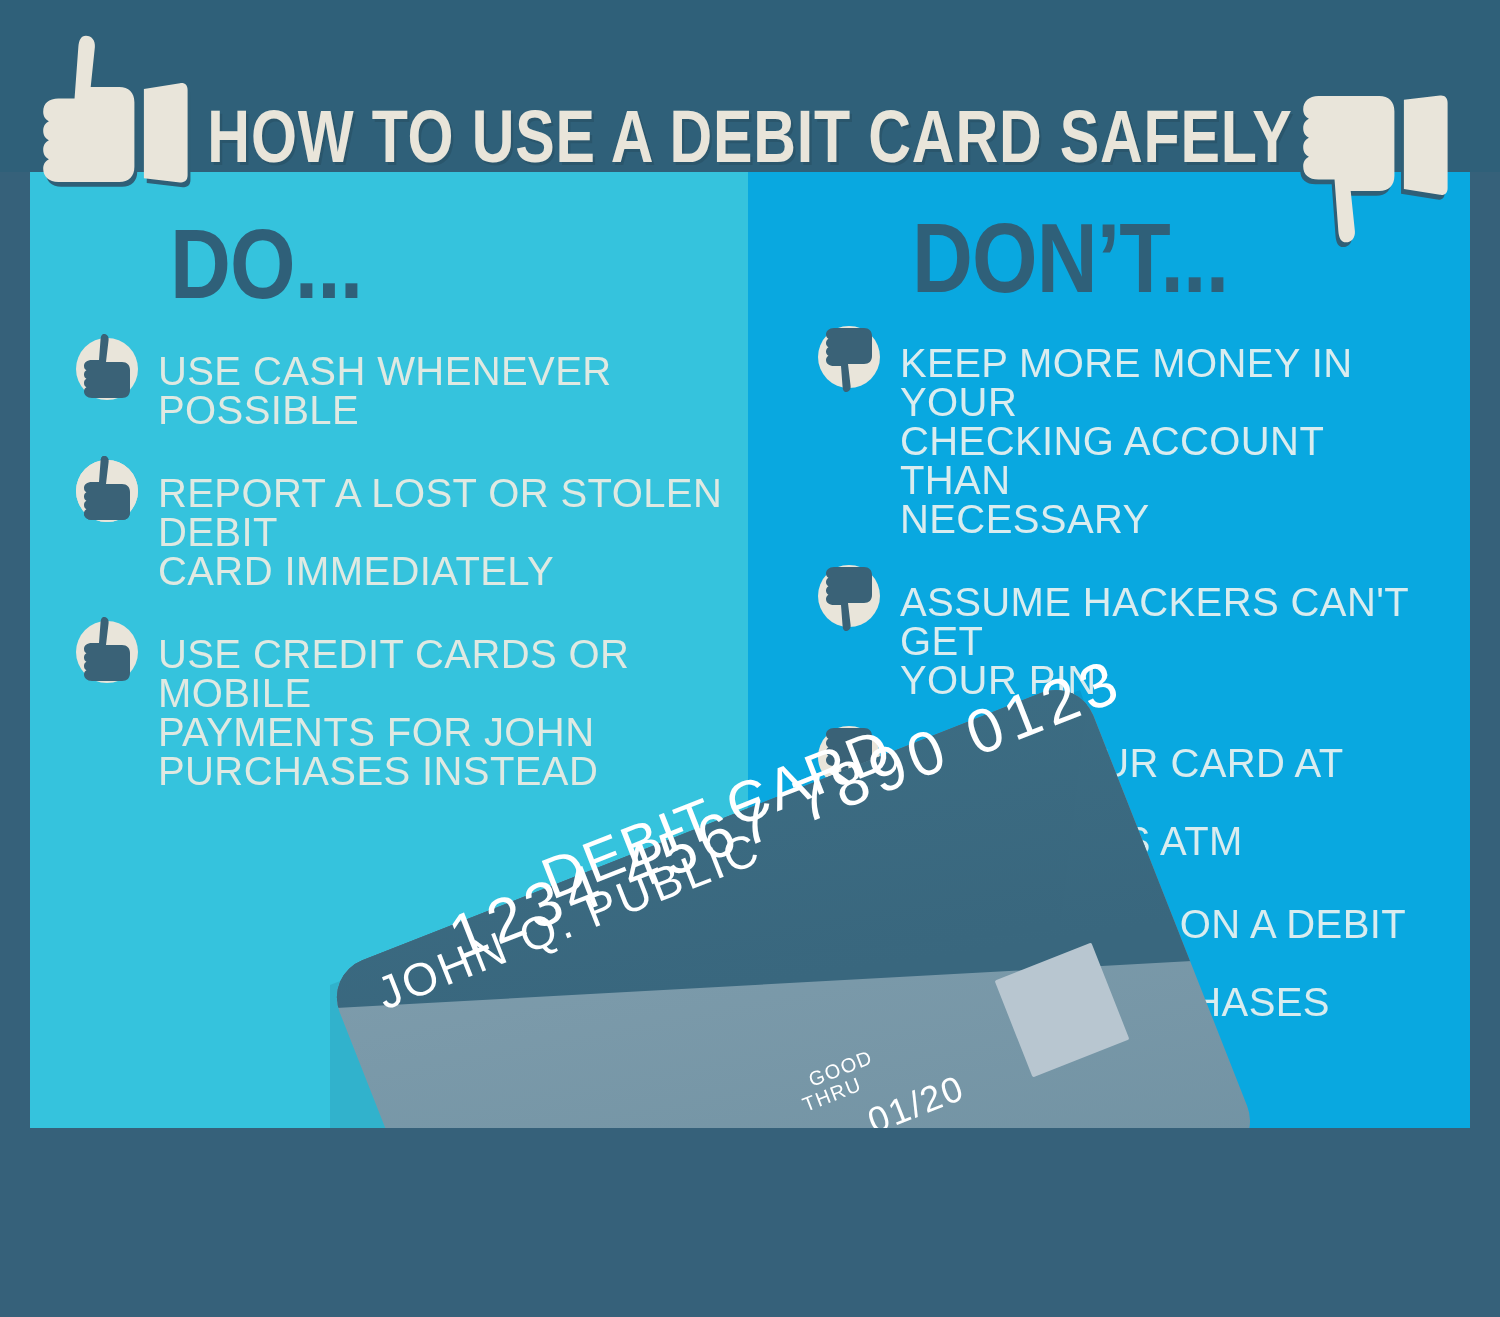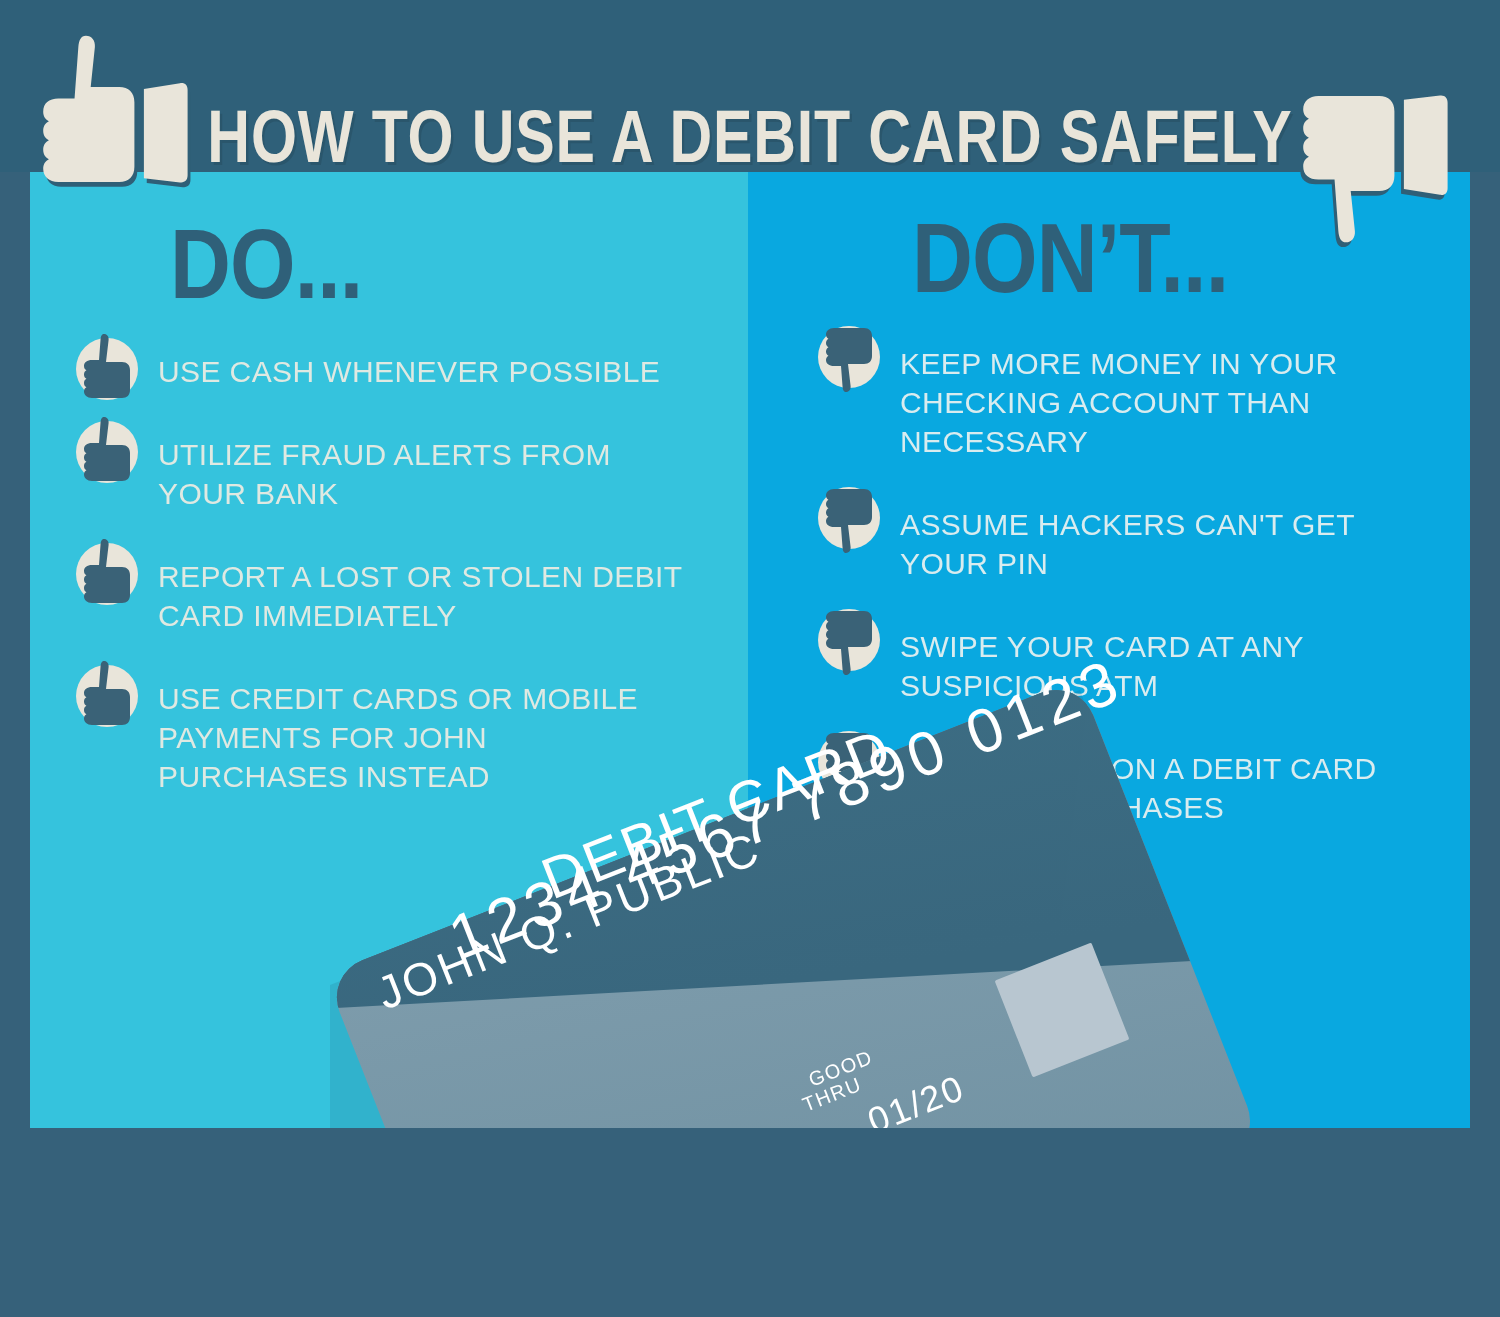--- a/index.html
+++ b/index.html
@@ -81,21 +81,21 @@
 
   .bullet{position:relative;display:block;}
   .bullet-icon{
     position:absolute;left:0;top:0;width:74px;height:74px;
   }
   .bullet-icon svg{display:block;}
   .bullet-text{
     display:block;
     margin-left:88px;
     color:#dfe9e2;
-    font-size:30px;
+    font-size:40px;
     line-height:39px;
     letter-spacing:0.4px;
     padding-top:22px;
     white-space:pre-line;
   }
   .list-dont .bullet-text{color:#d9ecef;}
 
   
   .bullet + .bullet{margin-top:22px;}
 
@@ -169,22 +169,20 @@
 
     <div class="bullet">
       <span class="bullet-icon">
         <svg width="74" height="74" viewBox="0 0 74 74">
           <circle cx="37" cy="39" r="31" fill="#e9e5da"></circle>
           <g fill="#3a6277">
             <path d="M34 4 C37 4 39 6.5 38.6 10 L36 32 L52 32 C57 32 60 35 60 40 L60 60 C60 65 57 68 52 68 L22 68 C17 68 14 65 14 61.5 C14 59.5 15 58 16.4 57.3 C15 56.6 14 55 14 53 C14 51 15 49.5 16.4 48.8 C15 48.1 14 46.5 14 44.5 C14 42.5 15 41 16.4 40.3 C15 39.6 14 38 14 36 C14 32.5 17 30 22 30 L29 30 L30.5 10 C30.8 6.5 31.5 4 34 4 Z"></path>
           </g>
         </svg>
       </span>
-      <span class="bullet-text">UTILIZE FRAUD ALERTS FROM
-YOUR BANK</span>
     </div>
 
     <div class="bullet">
       <span class="bullet-icon">
         <svg width="74" height="74" viewBox="0 0 74 74">
           <circle cx="37" cy="39" r="31" fill="#e9e5da"></circle>
           <g fill="#3a6277">
             <path d="M34 4 C37 4 39 6.5 38.6 10 L36 32 L52 32 C57 32 60 35 60 40 L60 60 C60 65 57 68 52 68 L22 68 C17 68 14 65 14 61.5 C14 59.5 15 58 16.4 57.3 C15 56.6 14 55 14 53 C14 51 15 49.5 16.4 48.8 C15 48.1 14 46.5 14 44.5 C14 42.5 15 41 16.4 40.3 C15 39.6 14 38 14 36 C14 32.5 17 30 22 30 L29 30 L30.5 10 C30.8 6.5 31.5 4 34 4 Z"></path>
           </g>
         </svg>

